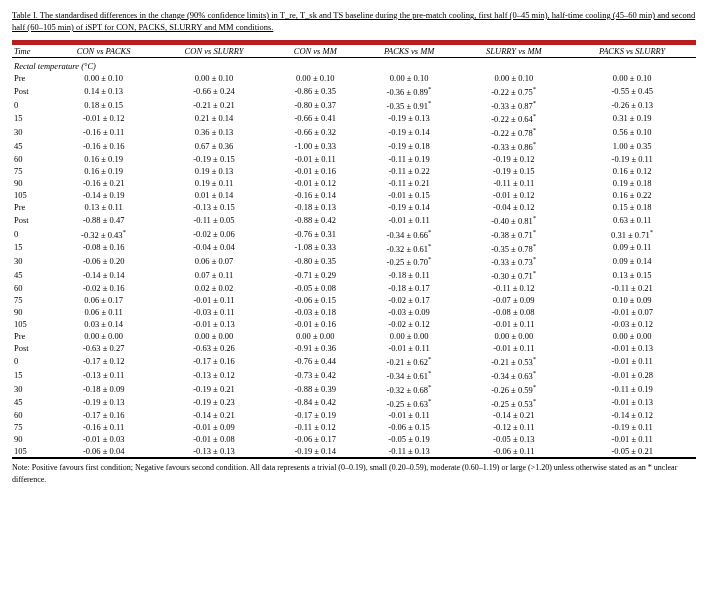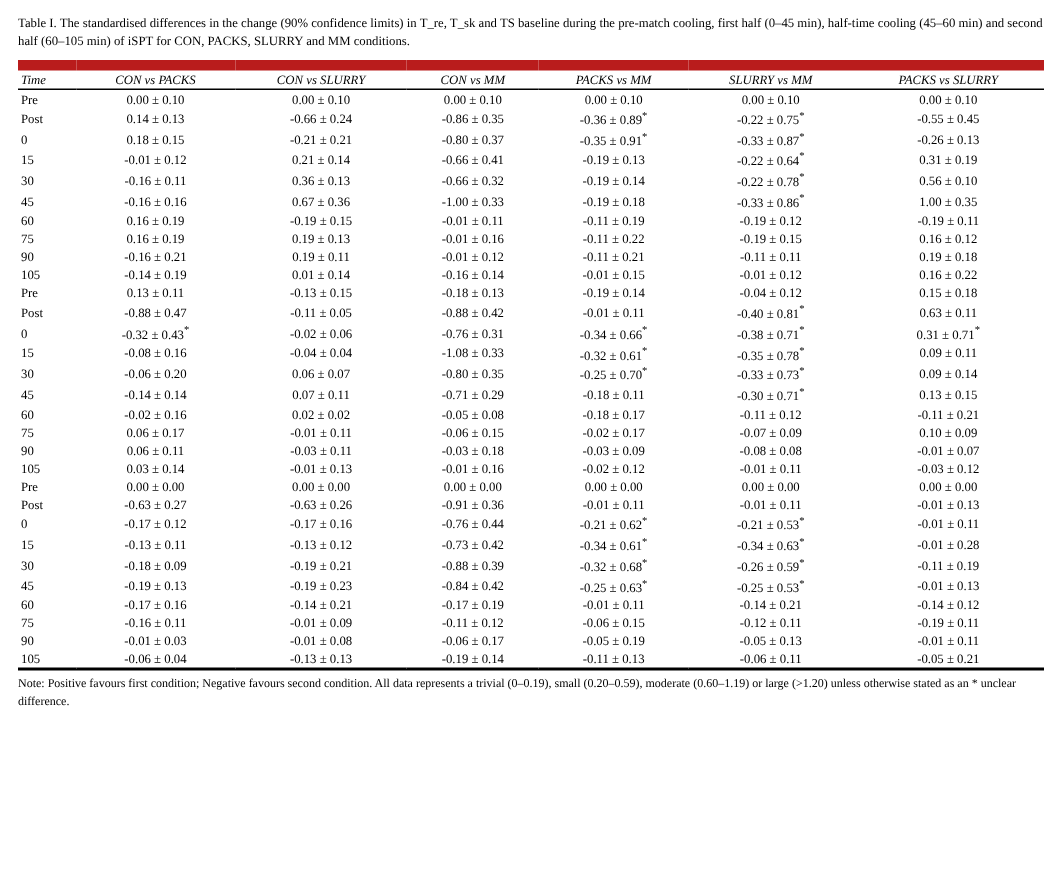--- a/index.html
+++ b/index.html
@@ -8,37 +8,38 @@
       font-size: 9px;
       background: #fff;
       color: #000;
       width: 708px;
       padding: 10px 12px;
     }
     .caption {
       font-size: 8.5px;
       margin-bottom: 6px;
       line-height: 1.4;
+      text-decoration: underline;
     }
     table {
       width: 100%;
       border-collapse: collapse;
       font-size: 8.5px;
     }
     th, td {
       padding: 1px 4px;
       text-align: center;
       white-space: nowrap;
     }
     th:first-child, td:first-child {
       text-align: left;
       padding-left: 2px;
     }
     thead tr th {
-      border-top: 7px solid #b91c1c;
+      border-top: 5px solid #b91c1c;
       border-bottom: 1px solid #000;
       font-weight: normal;
       font-style: italic;
     }
     .section-header td {
       font-style: italic;
       text-align: left;
       padding-top: 3px;
       padding-bottom: 1px;
     }
@@ -64,20 +65,23 @@
     <th>Time</th>
         <th>CON <i>vs</i> PACKS</th>
         <th>CON <i>vs</i> SLURRY</th>
         <th>CON <i>vs</i> MM</th>
         <th>PACKS <i>vs</i> MM</th>
         <th>SLURRY <i>vs</i> MM</th>
         <th>PACKS <i>vs</i> SLURRY</th>
       </tr>
   </thead>
   <tbody id="table-body">
+  <tr class="section-header">
+        <td colspan="7">Rectal temperature (°C)</td>
+      </tr>
       <tr>
         <td>Pre</td>
         <td>0.00 ± 0.10</td>
         <td>0.00 ± 0.10</td>
         <td>0.00 ± 0.10</td>
         <td>0.00 ± 0.10</td>
         <td>0.00 ± 0.10</td>
         <td>0.00 ± 0.10</td>
       </tr>
       <tr>

